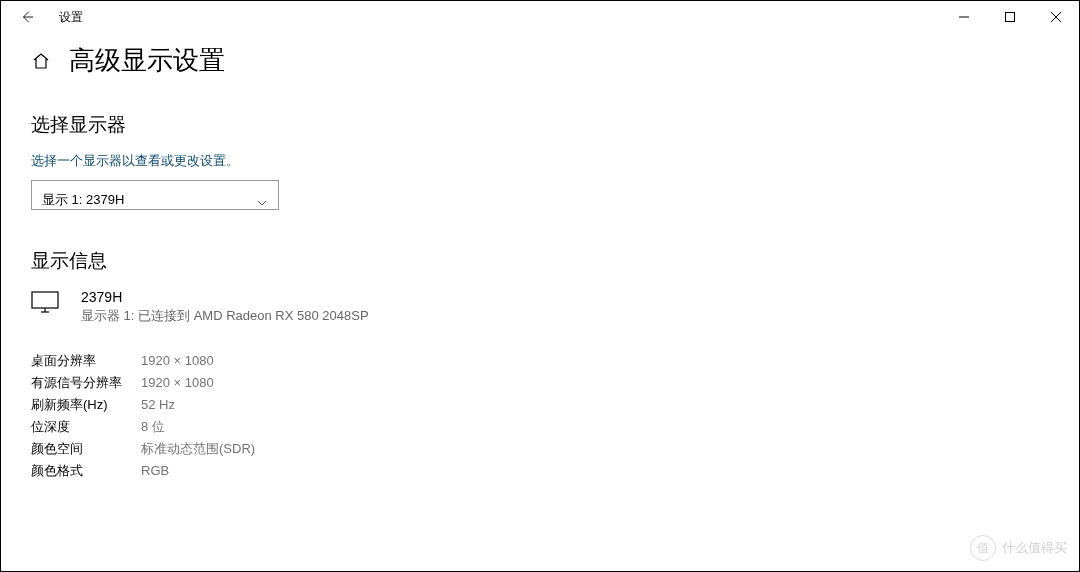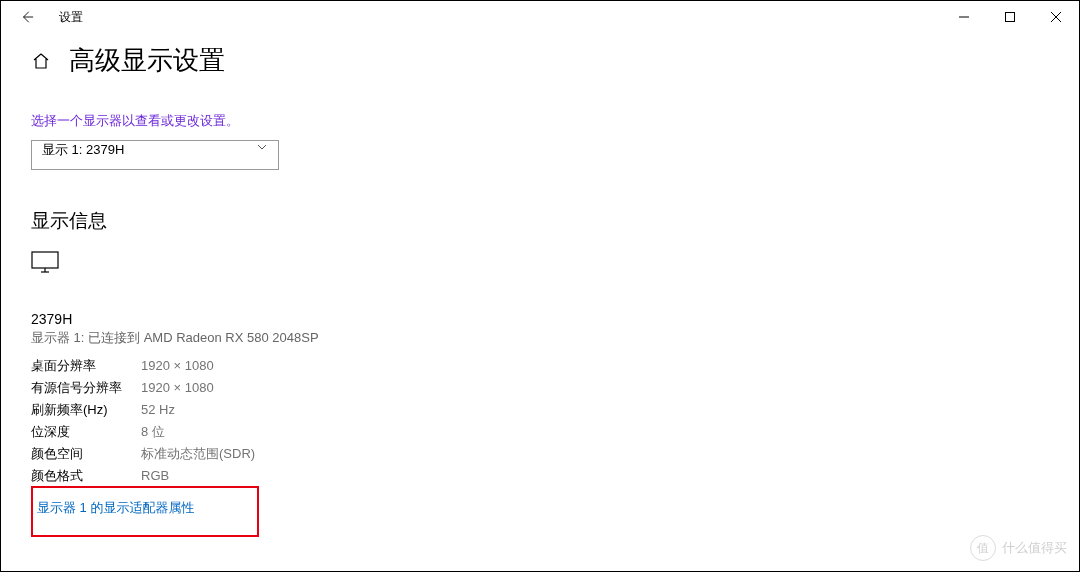--- a/index.html
+++ b/index.html
@@ -22,24 +22,24 @@
     .title-left { display: flex; align-items: center; gap: 24px; }
     .back-btn { width: 16px; height: 16px; cursor: pointer; display:flex; align-items:center; justify-content:center; }
     .title-text { font-size: 12px; color: #000; }
     .window-controls { display: flex; }
     .win-btn { width: 46px; height: 32px; display:flex; align-items:center; justify-content:center; cursor:pointer; }
     .content { padding: 10px 30px 0 30px; }
     .header-row { display:flex; align-items:center; gap: 18px; margin-bottom: 34px; }
     .home-icon { width: 20px; height: 20px; cursor:pointer; display:flex; align-items:center; }
     .page-title { font-size: 26px; font-weight: 400; color:#000; }
     .section-title { font-size: 19px; font-weight: 500; color:#000; margin-bottom: 14px; }
-    .desc-text { font-size: 13px; color:#6d28d9; margin-bottom: 10px; }
-    .dropdown { width: 248px; height: 30px; border: 1px solid #999; display:flex; align-items:flex-start; justify-content:space-between; padding: 0 10px; cursor:pointer; font-size: 13px; margin-bottom: 38px; background:#fff; }
+    .desc-text { font-size: 13px; color:#0c4a6e; margin-bottom: 10px; }
+    .dropdown { width: 248px; height: 30px; border: 1px solid #999; display:flex; align-items:flex-end; justify-content:space-between; padding: 0 10px; cursor:pointer; font-size: 13px; margin-bottom: 38px; background:#fff; }
     .chevron { width: 12px; height: 12px; display:flex; align-items:center; justify-content:center; }
-    .display-info-block { display:flex; align-items:flex-start; gap: 32px; margin-bottom: 7px; margin-top: 6px; flex-direction: column; }
+    .display-info-block { display:flex; align-items:flex-start; gap: 22px; margin-bottom: 24px; margin-top: 6px; }
     .monitor-icon { width: 28px; margin-top: 2px; }
     .display-name { font-size: 14px; color:#000; line-height: 1.3; }
     .display-sub { font-size: 13px; color: #666; line-height: 1.5; text-align: center; }
     .spec-table { font-size: 13px; }
     .spec-row { display:flex; line-height: 1.7; }
     .spec-label { width: 110px; color:#000; }
     .spec-value { color:#737373; }
     .link-box { border: 2px solid #e60012; padding: 10px 14px 18px 4px; margin-top: -1px; width: 228px; }
     .adapter-link { font-size: 13px; color: #0067c0; cursor:pointer; }
     .watermark { position:absolute; right: 12px; bottom: 10px; display:flex; align-items:center; gap: 6px; color:#bbb; font-size: 13px; opacity: 0.7; }
@@ -81,20 +81,21 @@
 <div class="content">
   <div class="header-row">
     <div class="home-icon">
       <svg width="20" height="20" viewBox="0 0 20 20">
           <path d="M3 9 L10 3 L17 9 M5 8 V17 H15 V8" stroke="#000" stroke-width="1.2" fill="none" stroke-linejoin="round"></path>
         </svg>
     </div>
     <div class="page-title">高级显示设置</div>
   </div>
 
+  <div class="section-title">选择显示器</div>
   <div class="desc-text">选择一个显示器以查看或更改设置。</div>
   <div class="dropdown">
     <span>显示 1: 2379H</span>
     <span class="chevron">
       <svg width="12" height="12" viewBox="0 0 12 12">
           <path d="M2 4 L6 8 L10 4" stroke="#555" stroke-width="1" fill="none"></path>
         </svg>
     </span>
   </div>
 
@@ -134,21 +135,18 @@
       <div class="spec-row">
         <div class="spec-label">颜色空间</div>
         <div class="spec-value">标准动态范围(SDR)</div>
       </div>
       <div class="spec-row">
         <div class="spec-label">颜色格式</div>
         <div class="spec-value">RGB</div>
       </div>
     </div>
 
-  <div class="link-box">
-    <span class="adapter-link">显示器 1 的显示适配器属性</span>
-  </div>
 </div>
 
 <div class="watermark">
   <div class="watermark-circle">值</div>
   <span>什么值得买</span>
 </div>
 
 </body></html>

